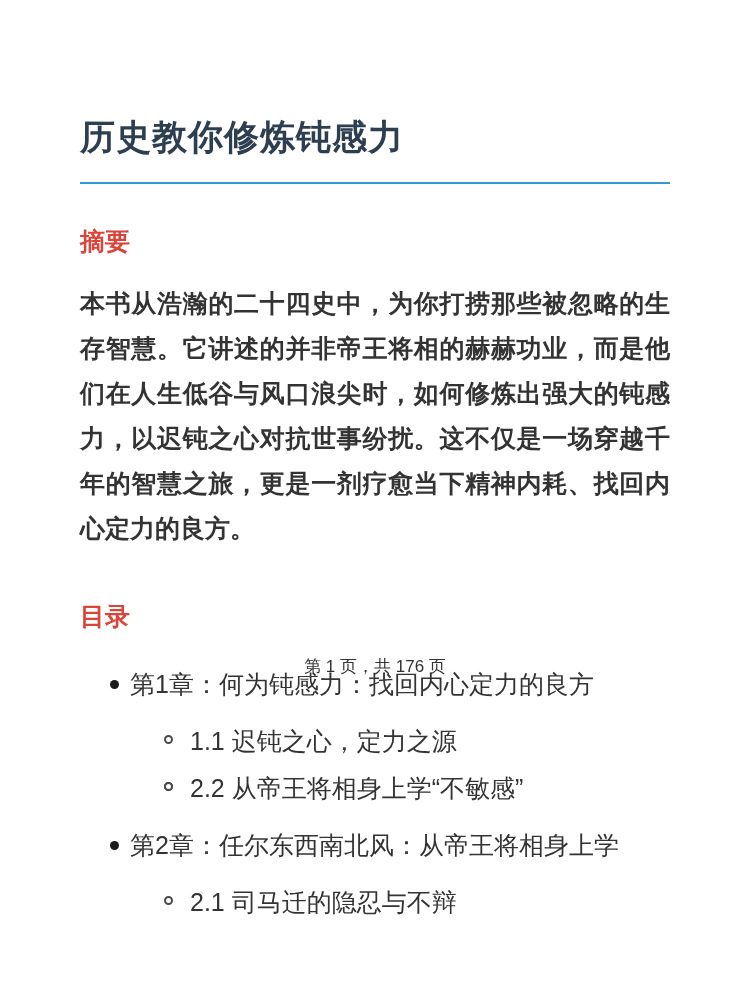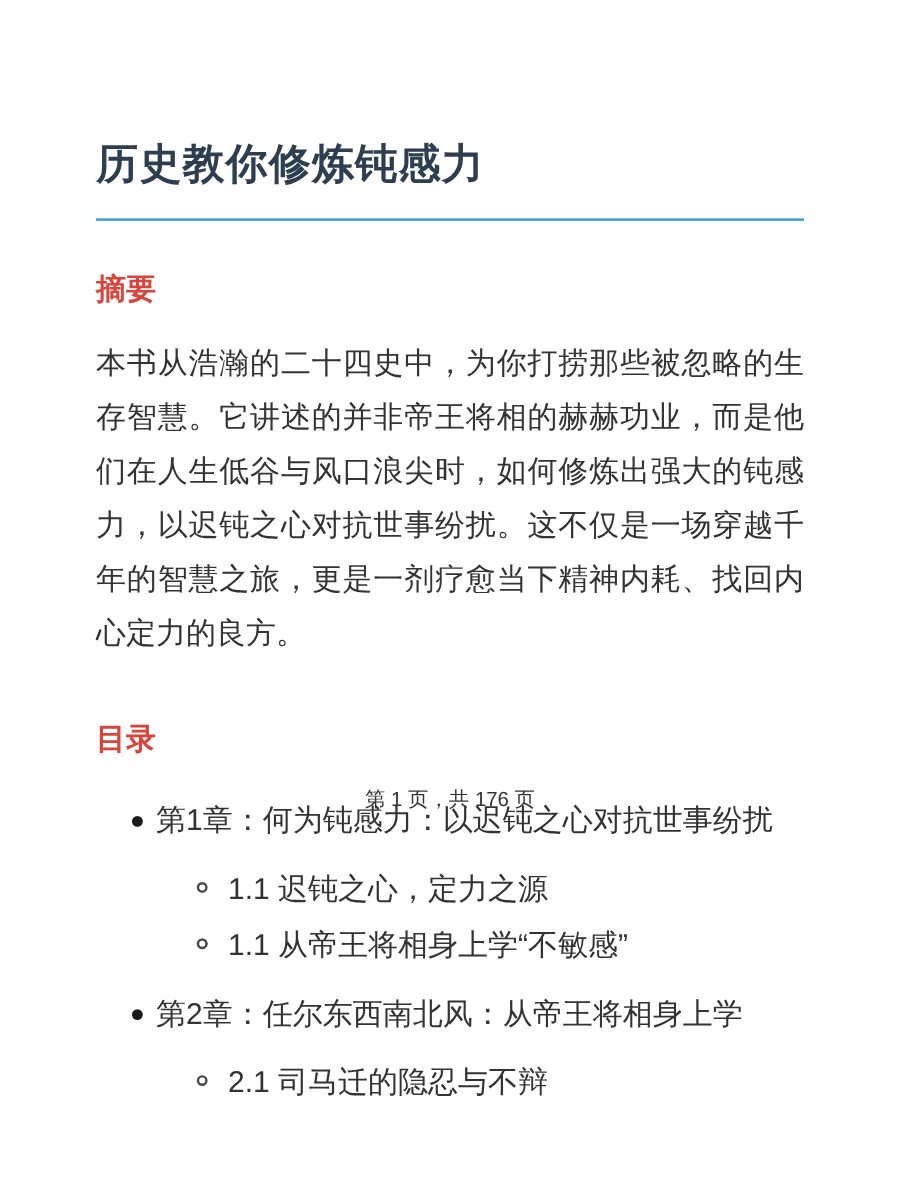--- a/index.html
+++ b/index.html
@@ -33,21 +33,21 @@
   }
   .section-heading{
     font-size:25px;font-weight:bold;
     color:var(--accent-color);
     line-height:35px;
   }
   .abstract-heading{margin-top:40px;}
   .abstract-body{
     margin-top:22px;
     font-size:25px;line-height:45px;
-    text-align:justify;color:var(--body-color);
+    text-align:justify;color:var(--body-color);font-weight:bold;
   }
   .toc-heading{margin-top:48px;}
   ul.toc{list-style:none;margin-top:28px;}
   ul.toc li{position:relative;font-size:25px;line-height:45px;color:var(--body-color);}
   li.l1{padding-left:50px;margin-bottom:12px;}
   li.l1 > .marker-disc{
     position:absolute;left:30px;top:18px;
     width:9px;height:9px;border-radius:50%;
     background:#1a1a1a;
   }
@@ -75,32 +75,32 @@
 
   <h2 class="section-heading abstract-heading">摘要</h2>
 
   <p class="abstract-body">本书从浩瀚的二十四史中，为你打捞那些被忽略的生存智慧。它讲述的并非帝王将相的赫赫功业，而是他们在人生低谷与风口浪尖时，如何修炼出强大的钝感力，以迟钝之心对抗世事纷扰。这不仅是一场穿越千年的智慧之旅，更是一剂疗愈当下精神内耗、找回内心定力的良方。</p>
 
   <h2 class="section-heading toc-heading">目录</h2>
 
   <ul class="toc">
     <li class="l1">
       <span class="marker-disc"></span>
-      <span>第1章：何为钝感力：以迟钝之心对抗世事纷扰</span>
+      <span>第1章：何为钝感力：找回内心定力的良方</span>
       <ul class="sub">
         <li class="l2">
           <span class="marker-circle"></span>
           <span>1.1 迟钝之心，定力之源</span>
         </li>
         <li class="l2">
           <span class="marker-circle"></span>
         </li>
         <li class="l2">
           <span class="marker-circle"></span>
-          <span>1.1 从帝王将相身上学“不敏感”</span>
+          <span>2.2 从帝王将相身上学“不敏感”</span>
         </li>
       </ul>
     </li>
     <li class="l1">
       <span class="marker-disc"></span>
       <span>第2章：任尔东西南北风：从帝王将相身上学</span>
       <ul class="sub">
         <li class="l2">
           <span class="marker-circle"></span>
           <span>2.1 司马迁的隐忍与不辩</span>

